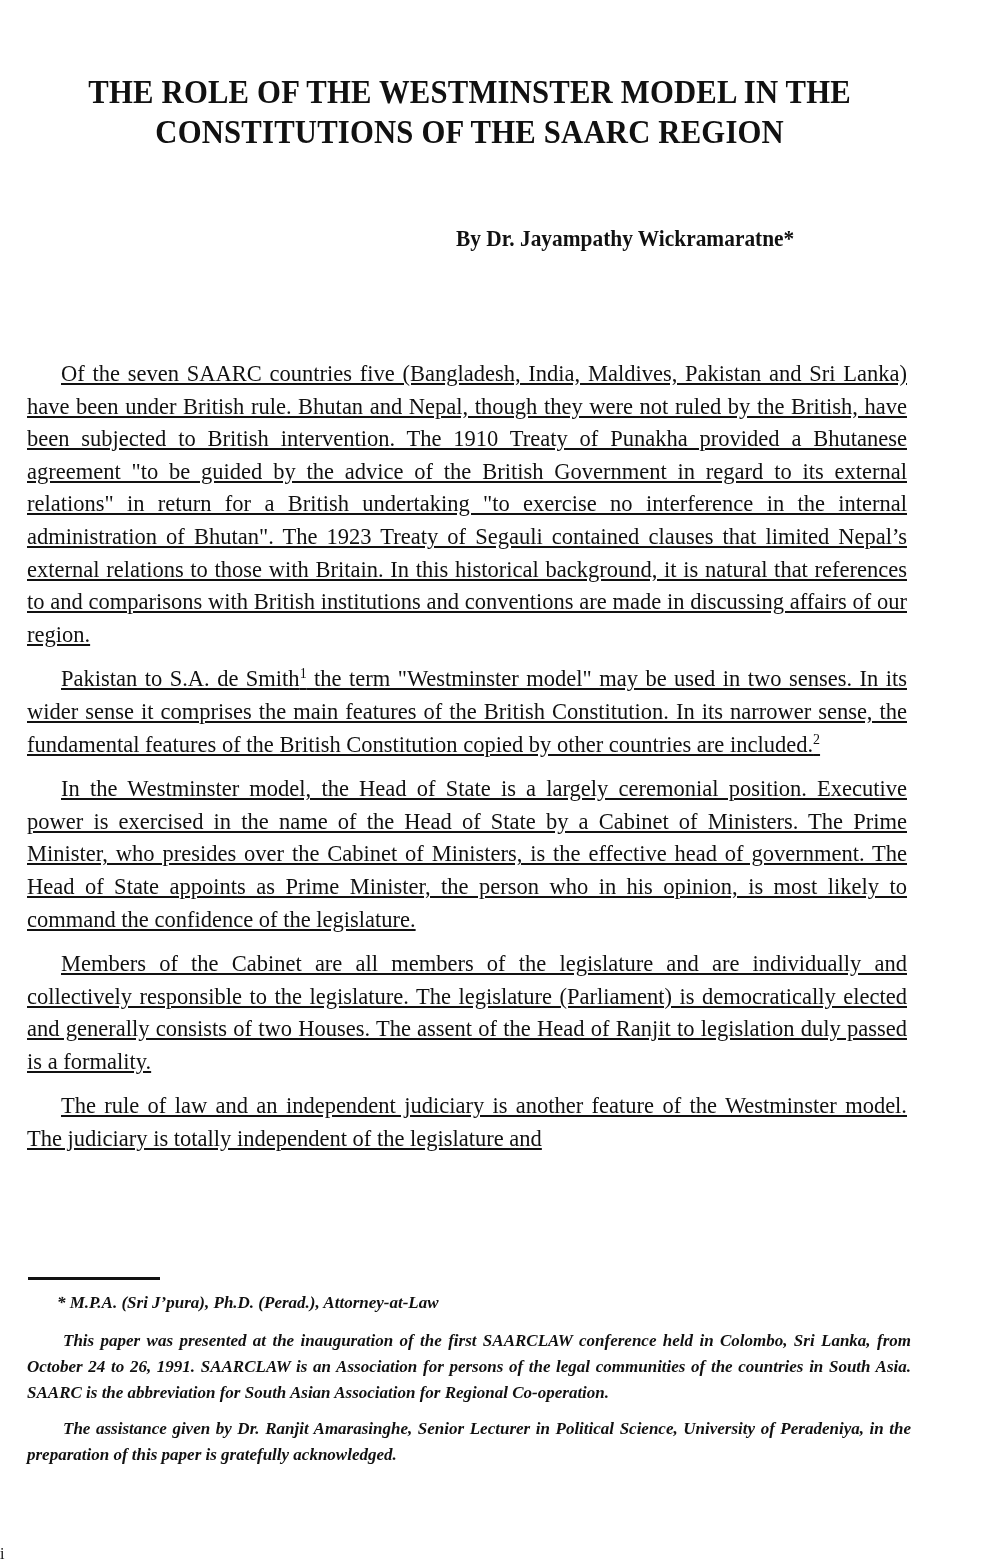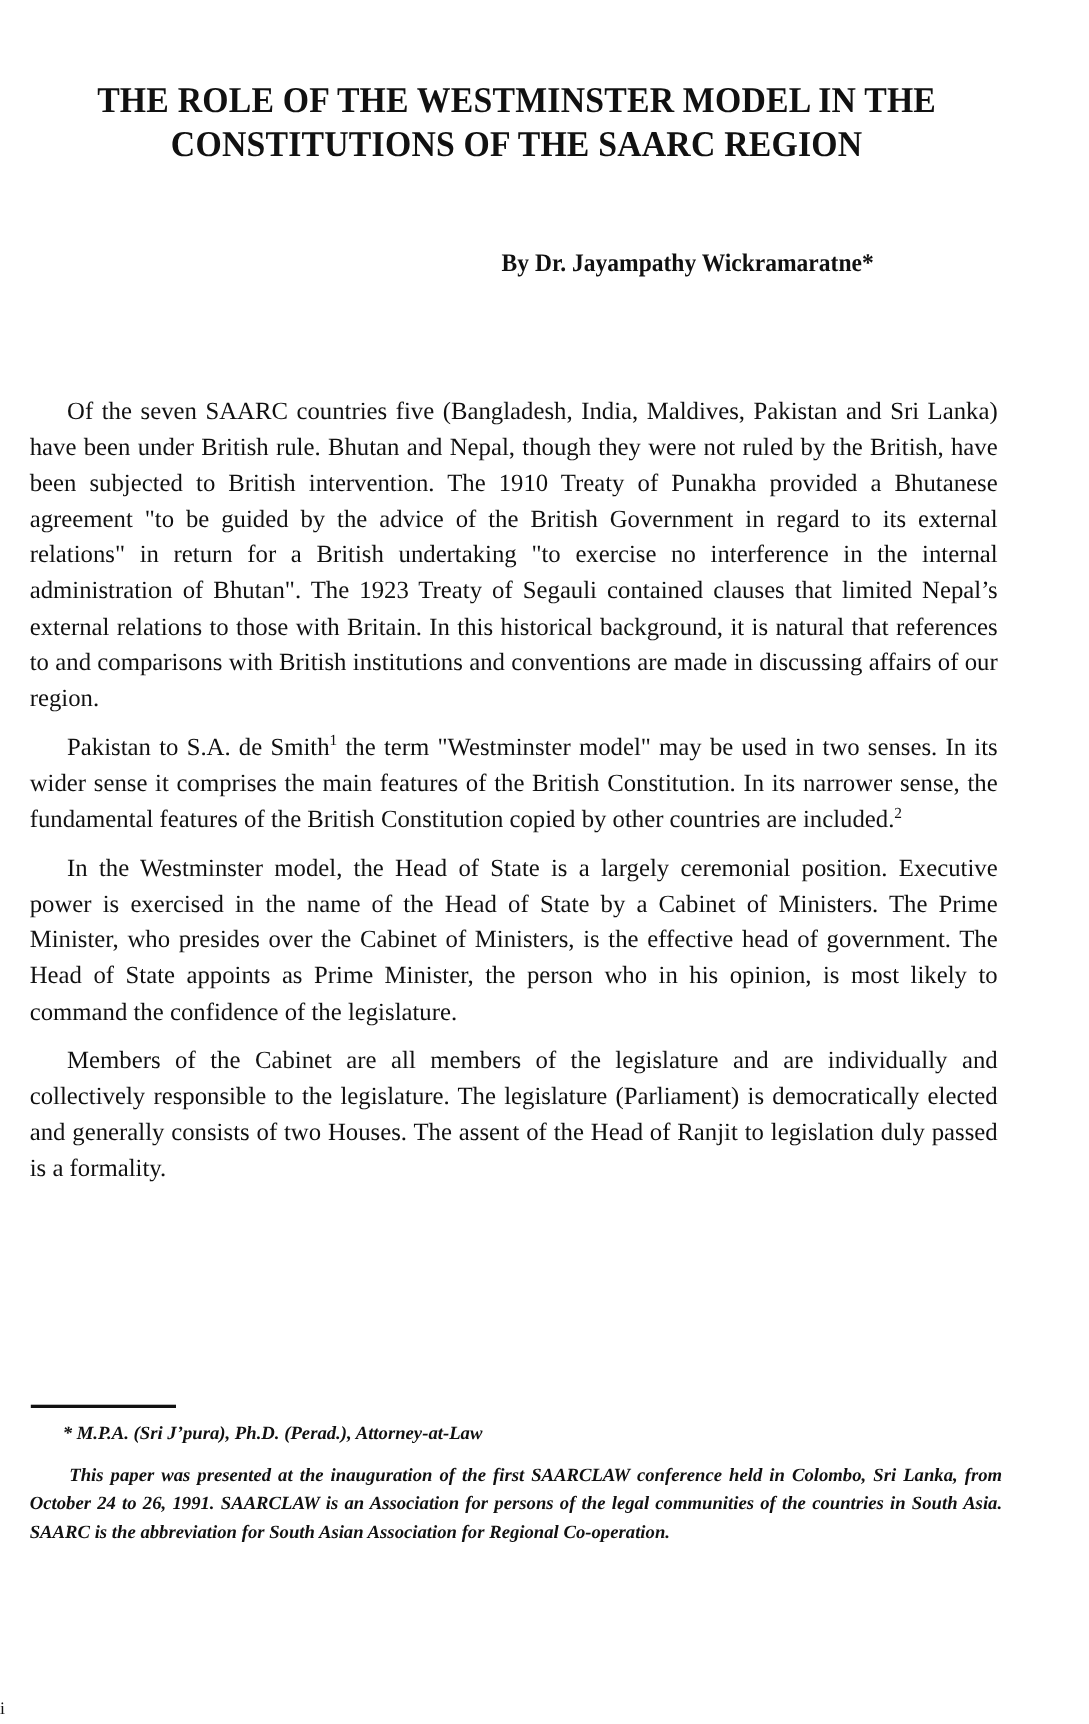--- a/index.html
+++ b/index.html
@@ -14,21 +14,21 @@
   }
   .author {
     position: absolute; left: 456px; top: 226px;
     font-weight: bold; font-size: 23px; transform: scaleX(0.93); transform-origin: left;
     white-space: nowrap;
   }
   .body {
     position: absolute; left: 27px; top: 358px; width: 884px;
     font-size: 22.5px; line-height: 32.6px; text-align: justify;
   }
-  .body p { margin: 0 4px 12px 0; text-indent: 34px; }
+  .body p { margin: 0 4px 12px 0; text-indent: 34px; text-decoration: underline; }
   .body sup { font-size: 14px; line-height: 0; vertical-align: super; }
   .rule {
     position: absolute; left: 28px; top: 1277px; width: 132px; height: 3px; background: #111;
   }
   .notes {
     position: absolute; left: 27px; top: 1290px; width: 884px;
     font-size: 17px; line-height: 26px; font-style: italic; text-align: justify;
   }
   .notes p { margin: 0 0 10px 0; text-indent: 36px; font-weight: bold; }
   .notes p.first { text-indent: 30px; margin-bottom: 12px; }
@@ -44,22 +44,24 @@
   <div>CONSTITUTIONS OF THE SAARC REGION</div>
 </div>
 
 <div class="author">By Dr. Jayampathy Wickramaratne*</div>
 
 <div class="body">
   <p>Of the seven SAARC countries five (Bangladesh, India, Maldives, Pakistan and Sri Lanka) have been under British rule. Bhutan and Nepal, though they were not ruled by the British, have been subjected to British intervention. The 1910 Treaty of Punakha provided a Bhutanese agreement "to be guided by the advice of the British Government in regard to its external relations" in return for a British undertaking "to exercise no interference in the internal administration of Bhutan". The 1923 Treaty of Segauli contained clauses that limited Nepal’s external relations to those with Britain. In this historical background, it is natural that references to and comparisons with British institutions and conventions are made in discussing affairs of our region.</p>
   <p><span>Pakistan to S.A. de Smith</span><sup>1</sup><span> the term "Westminster model" may be used in two senses. In its wider sense it comprises the main features of the British Constitution. In its narrower sense, the fundamental features of the British Constitution copied by other countries are included.</span><sup>2</sup></p>
   <p>In the Westminster model, the Head of State is a largely ceremonial position. Executive power is exercised in the name of the Head of State by a Cabinet of Ministers. The Prime Minister, who presides over the Cabinet of Ministers, is the effective head of government. The Head of State appoints as Prime Minister, the person who in his opinion, is most likely to command the confidence of the legislature.</p>
   <p>Members of the Cabinet are all members of the legislature and are individually and collectively responsible to the legislature. The legislature (Parliament) is democratically elected and generally consists of two Houses. The assent of the Head of Ranjit to legislation duly passed is a formality.</p>
+  <p>The rule of law and an independent judiciary is another feature of the Westminster model. The judiciary is totally independent of the legislature and</p>
 </div>
 
 <div class="rule"></div>
 
 <div class="notes">
   <p class="first">* M.P.A. (Sri J’pura), Ph.D. (Perad.), Attorney-at-Law</p>
   <p>This paper was presented at the inauguration of the first SAARCLAW conference held in Colombo, Sri Lanka, from October 24 to 26, 1991. SAARCLAW is an Association for persons of the legal communities of the countries in South Asia. SAARC is the abbreviation for South Asian Association for Regional Co-operation.</p>
+  <p>The assistance given by Dr. Ranjit Amarasinghe, Senior Lecturer in Political Science, University of Peradeniya, in the preparation of this paper is gratefully acknowledged.</p>
 </div>
 
 <div class="margin-mark">i</div>
 
 </body></html>

